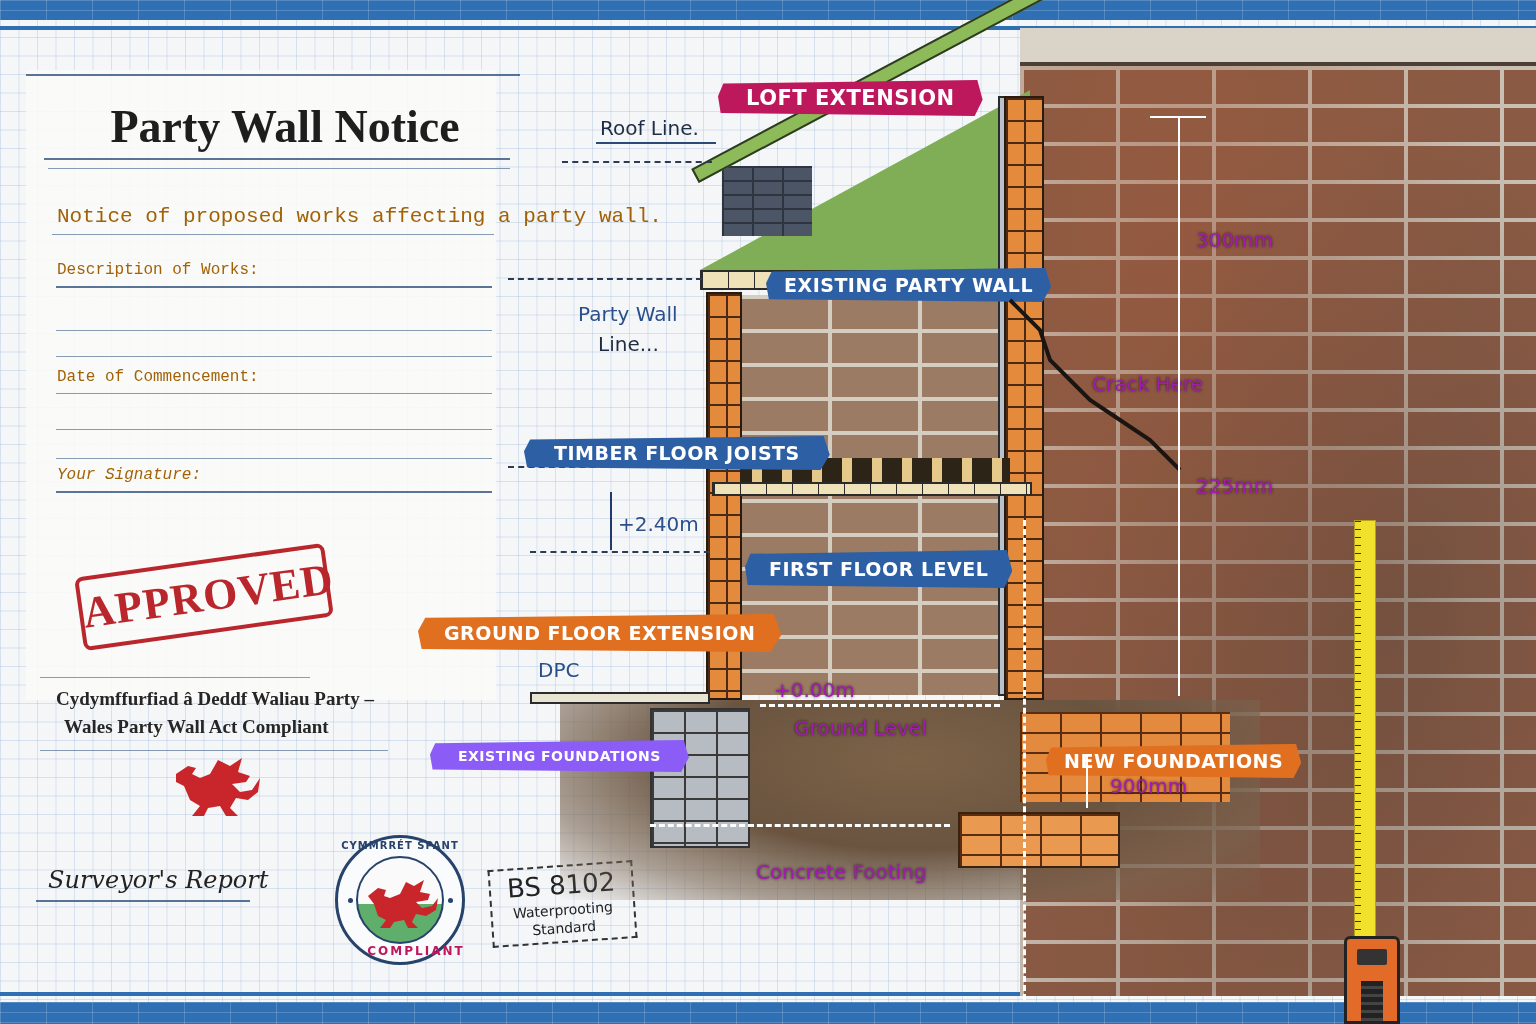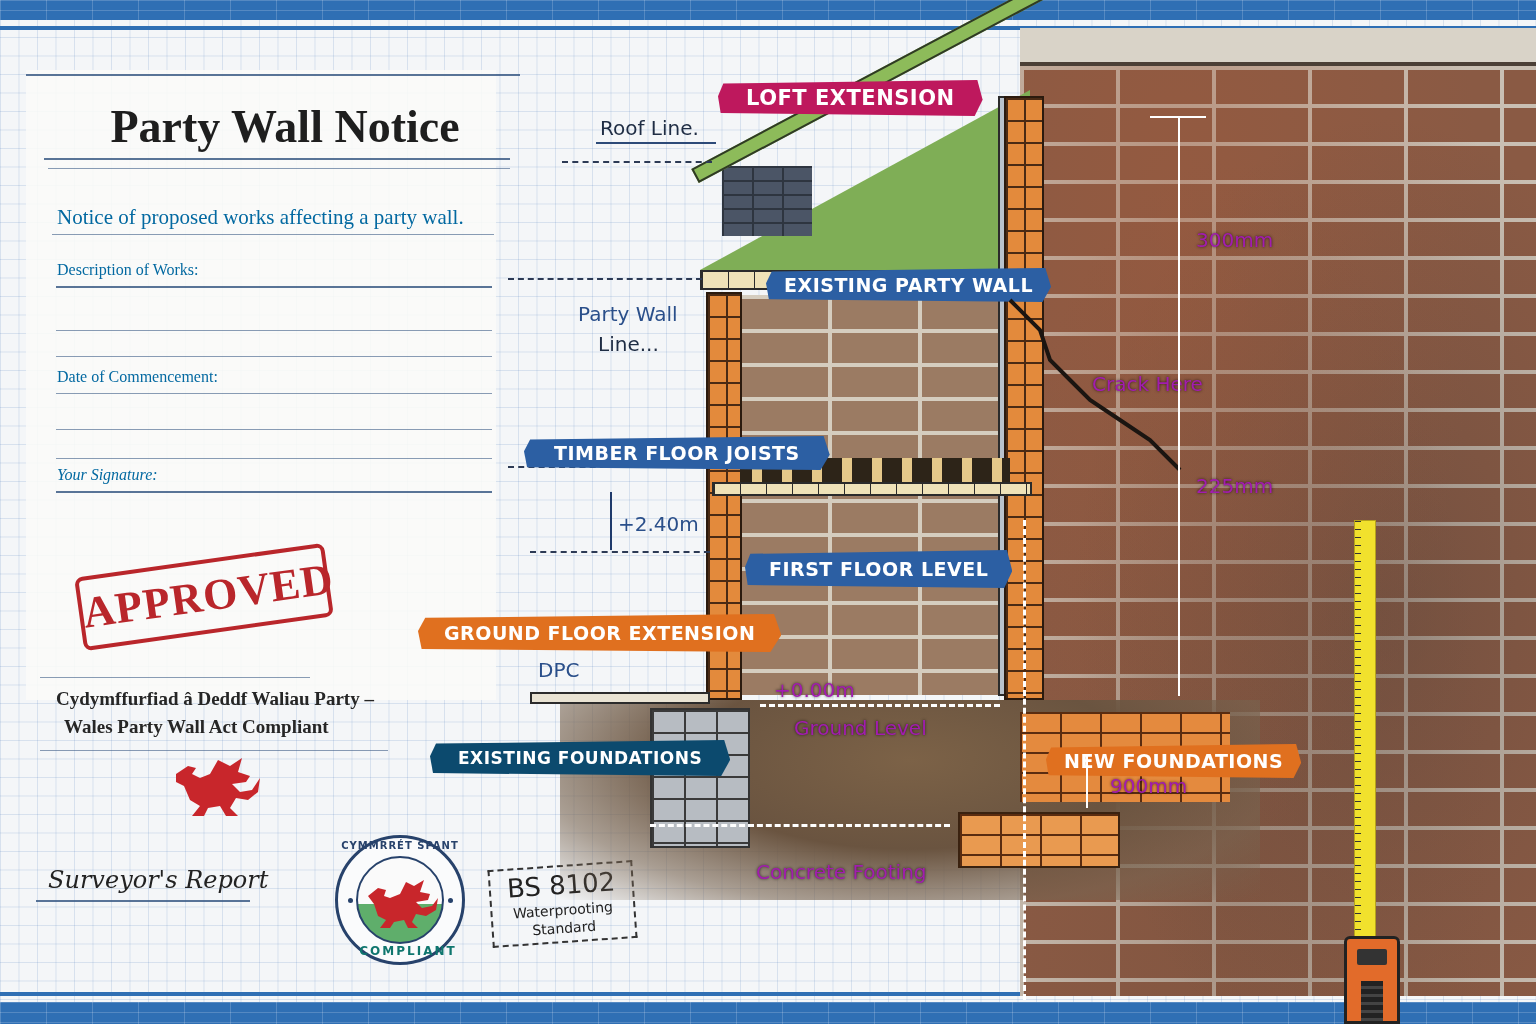--- a/index.html
+++ b/index.html
@@ -32,21 +32,21 @@
   .form-panel {
     position: absolute; left: 26px; top: 70px; width: 470px; height: 630px;
     background: rgba(250,250,248,0.88);
   }
   .rule { position: absolute; height: 2px; background: #3c5c86; opacity: .85; }
   .rule.thin { height: 1px; opacity: .6; }
   .title {
     position: absolute; left: 60px; top: 100px; width: 450px; text-align: center;
     font-family: "Liberation Serif", serif; font-weight: bold; font-size: 46px; color: #1e1e1e;
   }
-  .form-text { position: absolute; left: 57px; font-family: Liberation Serif, serif; color: #0369a1; }
+  .form-text { position: absolute; left: 57px; font-family: Liberation Mono, monospace; color: #a16207; }
   .intro { top: 205px; font-size: 21px; }
   .field-label { font-size: 16px; }
 
   .approved {
     position: absolute; left: 78px; top: 560px; width: 252px; height: 74px;
     border: 4px solid #b9262b; border-radius: 8px;
     transform: rotate(-8deg);
     color: #b9262b; font-family: "Liberation Serif", serif; font-weight: bold;
     font-size: 44px; letter-spacing: 1px; text-align: center; line-height: 66px;
   }
@@ -64,22 +64,22 @@
     position: absolute; left: 335px; top: 835px; width: 130px; height: 130px;
     border: 3px solid #27426b; border-radius: 50%; background: #fafbfc;
   }
   .seal-inner {
     position: absolute; left: 18px; top: 18px; width: 88px; height: 88px;
     border: 2px solid #27426b; border-radius: 50%; overflow: hidden;
     background: linear-gradient(#fafafa 55%, #5fae6b 55%);
   }
   .seal-top { position: absolute; left: 0; top: 2px; width: 124px; text-align: center;
     font-family: "DejaVu Sans", sans-serif; font-size: 10px; font-weight: bold; color: #27426b; letter-spacing: 1px; }
-  .seal-bottom { position: absolute; left: 8px; bottom: 4px; width: 124px; text-align: center;
-    font-family: "DejaVu Sans", sans-serif; font-size: 12px; font-weight: bold; color: #0f766e; letter-spacing: 2px; }
+  .seal-bottom { position: absolute; left: 16px; bottom: 4px; width: 124px; text-align: center;
+    font-family: "DejaVu Sans", sans-serif; font-size: 12px; font-weight: bold; color: #be185d; letter-spacing: 2px; }
   .seal-dot { position: absolute; width: 5px; height: 5px; background: #27426b; border-radius: 50%; }
 
   .bs-stamp {
     position: absolute; left: 490px; top: 865px; width: 145px; height: 78px;
     border: 2px dashed #333; transform: rotate(-4deg); text-align: center; color: #222;
   }
   .bs-code { font-family: "DejaVu Sans", sans-serif; font-size: 26px; line-height: 32px; margin-top: 2px; }
   .bs-sub { font-family: "DejaVu Sans", sans-serif; font-size: 14px; line-height: 18px; }
 
   
@@ -160,21 +160,21 @@
 
   
   .brush {
     position: absolute; color: #fff; font-family: "DejaVu Sans", sans-serif; font-weight: bold;
     font-size: 19px; letter-spacing: .5px; padding: 6px 16px; white-space: nowrap;
     clip-path: polygon(2% 10%, 98% 0, 100% 55%, 97% 100%, 1% 92%, 0 45%);
   }
   .brush.green { background: #be185d; }
   .brush.blue { background: #2c5fa3; margin-top: 40px; }
   .brush.orange { background: #e0701f; margin-top: 28px; }
-  .brush.slate { background: #0c4a6e; font-size: 17px; text-align: center; }
+  .brush.slate { background: #8b5cf6; font-size: 14px; text-align: center; }
 
   .hand { position: absolute; font-family: "DejaVu Sans", sans-serif; font-size: 20px; color: #1f2d44; }
   .hand.blue { color: #2a4f8a; }
   .hand.white { color: #a21caf; text-shadow: 0 0 3px rgba(0,0,0,.7); }
   .dash { position: absolute; height: 0; border-top: 2px dashed #2c3a55; }
   .dash.white { border-top: 3px dashed #fff; }
   .vline { position: absolute; width: 2px; background: #fff; }
 
   
   .tape { position: absolute; left: 1354px; top: 520px; width: 22px; height: 420px;

